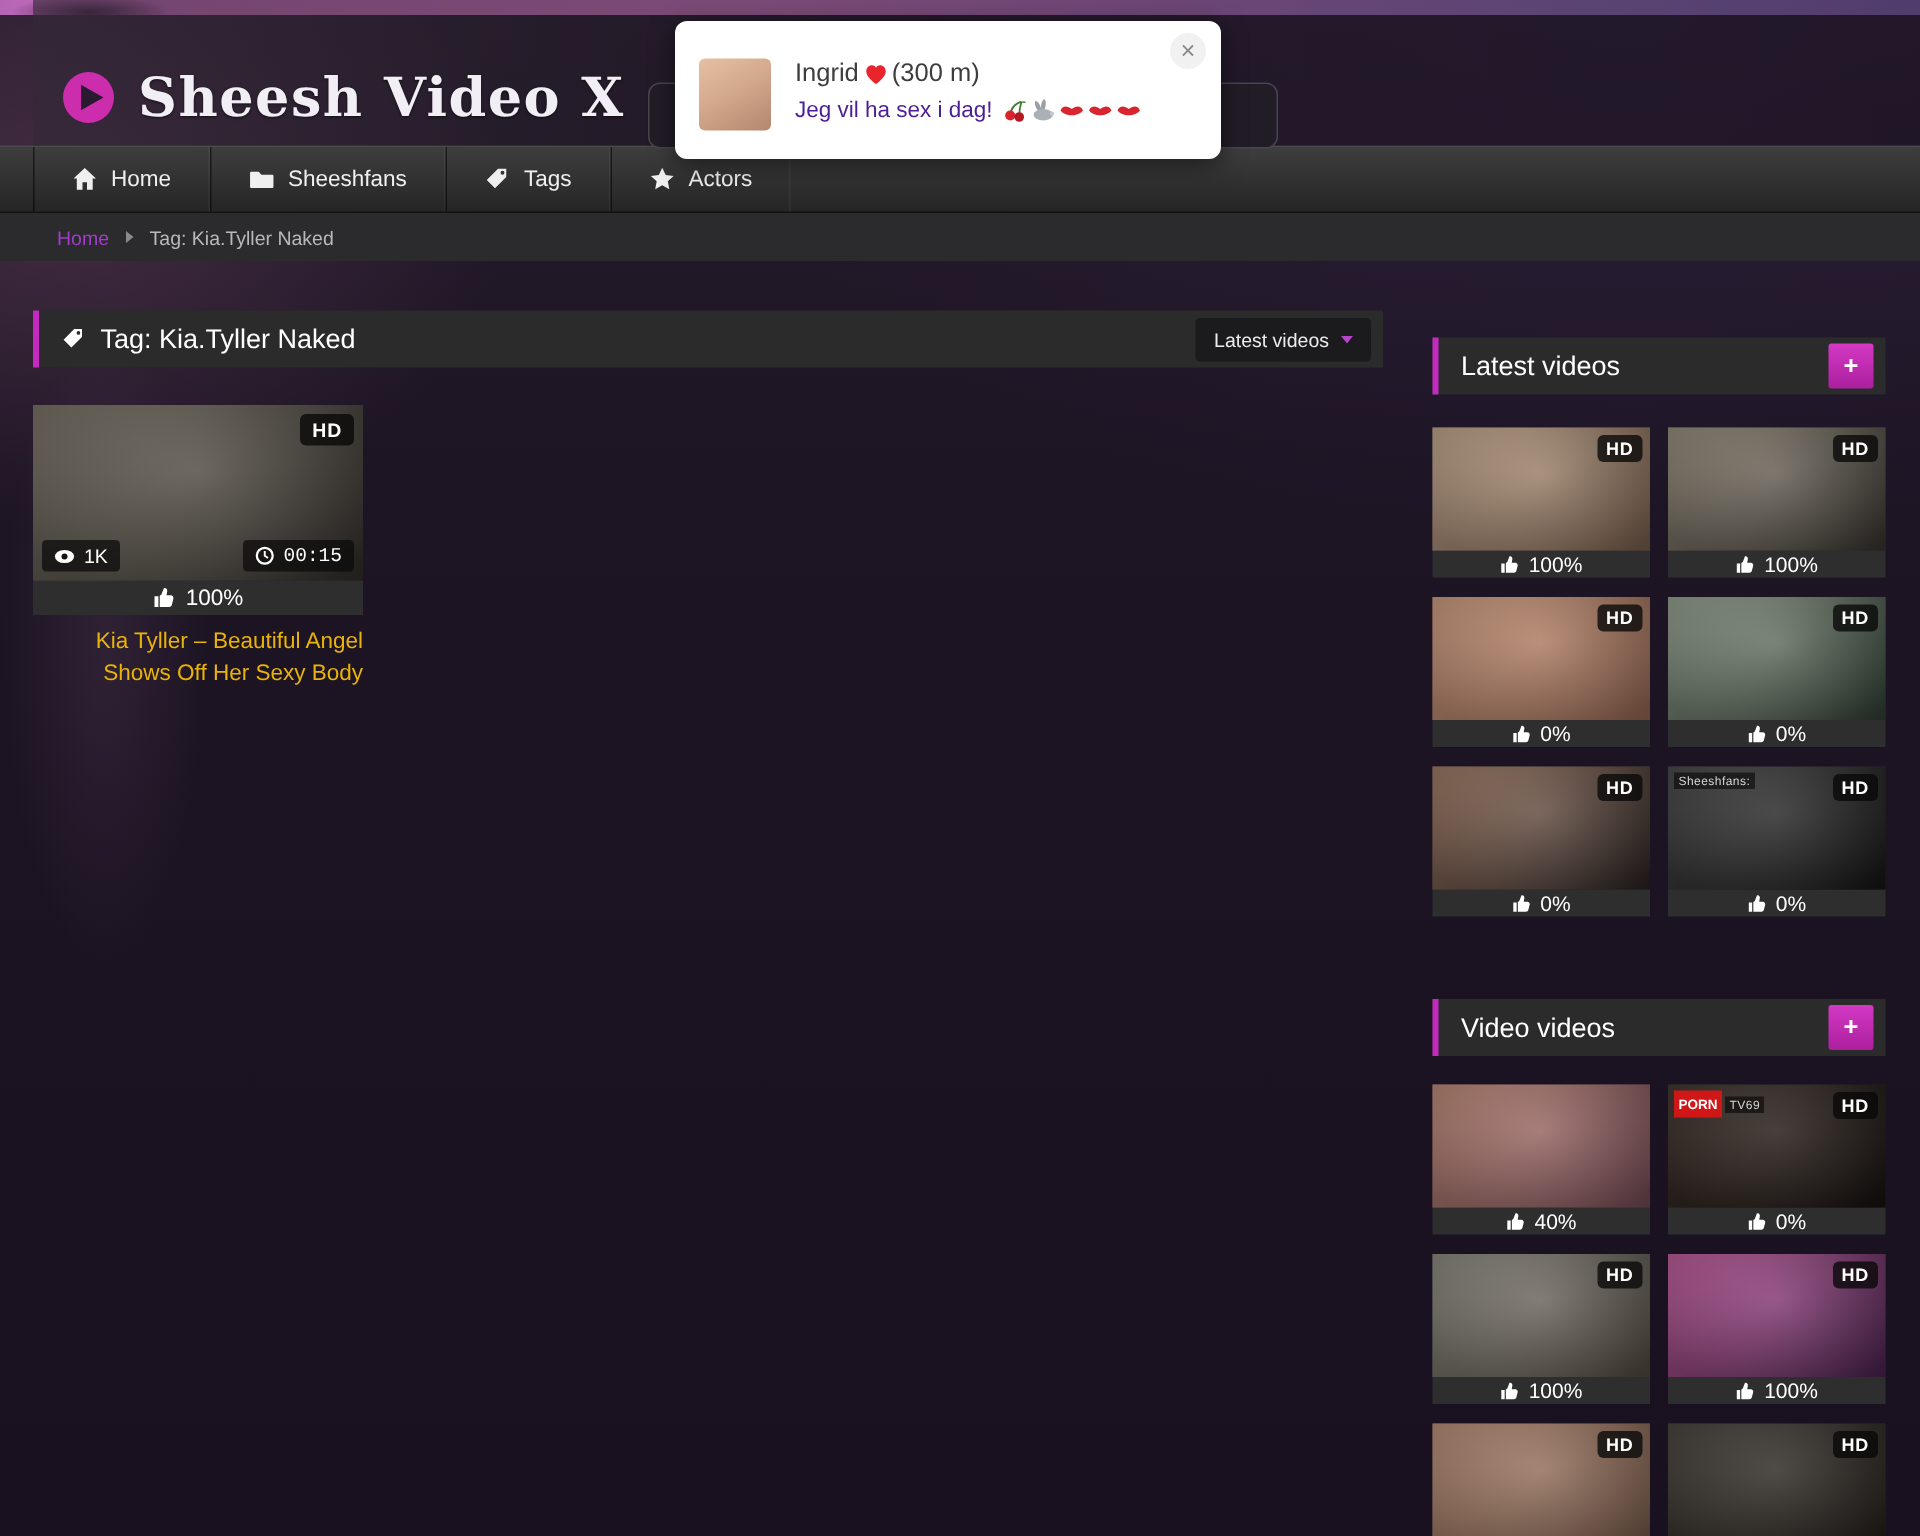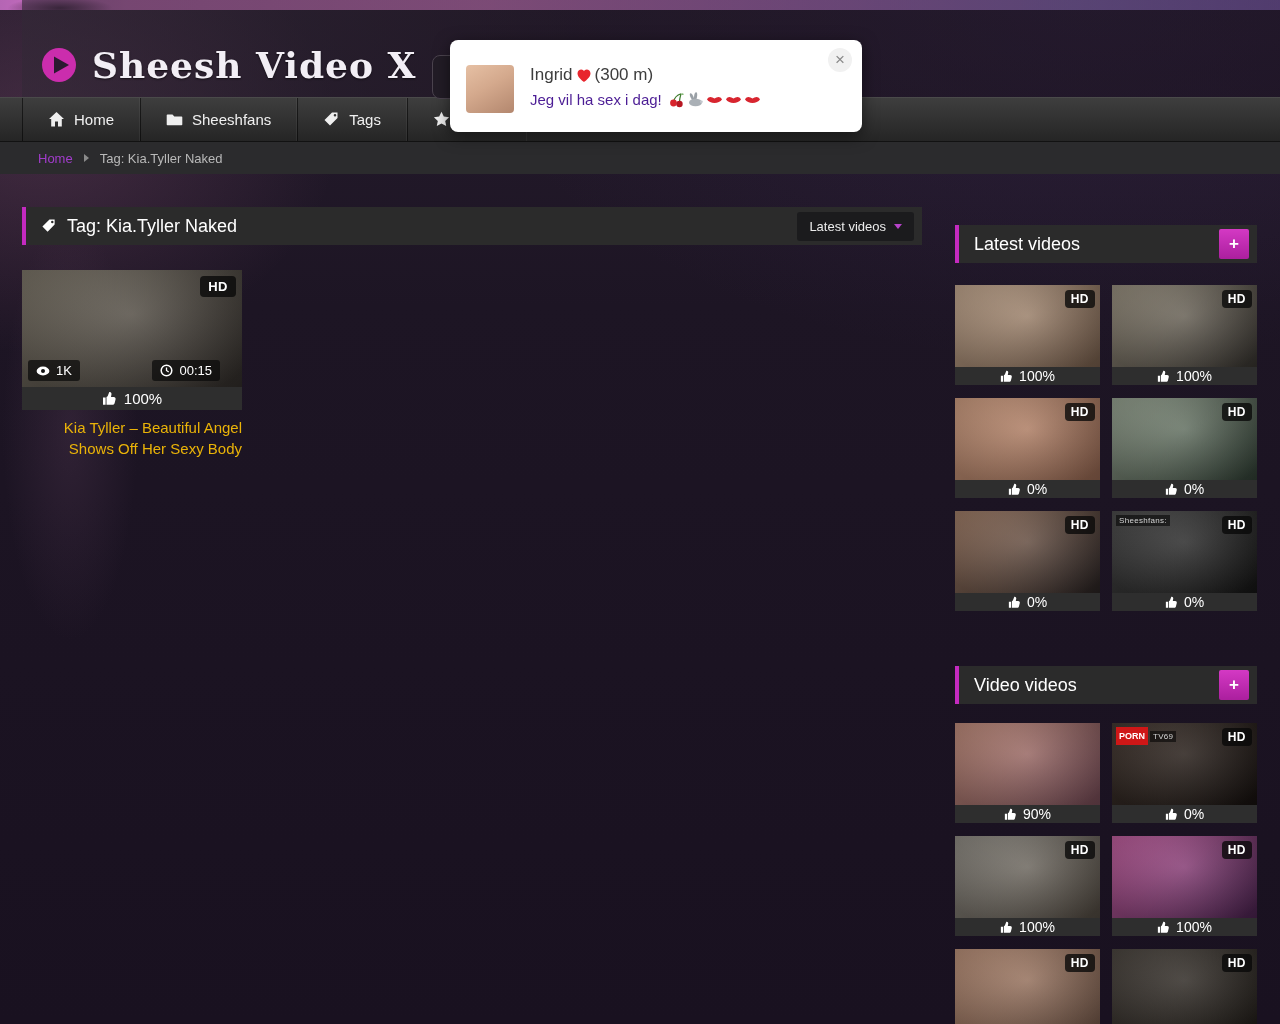--- a/index.html
+++ b/index.html
@@ -37,23 +37,23 @@
     color:#f2eef5; letter-spacing:1px; text-shadow:0 1px 2px rgba(0,0,0,.6);
   }
   .search-box {
     position:absolute; left:410px; top:55px; width:420px; height:44px;
     background:#221c26; border:1px solid #4b434e; border-radius:8px;
     color:#ccc; padding:0 14px; font-size:14px; outline:none; z-index:3;
   }
 
   
   .notification {
-    position:absolute; left:450px; top:14px; width:412px; height:92px; z-index:10;
+    position:absolute; left:450px; top:14px; width:364px; height:92px; z-index:10;
     background:#fff; border-radius:8px; box-shadow:0 4px 16px rgba(0,0,0,.5);
-    display:flex; gap:16px; padding:12px 16px; cursor:pointer;margin-top:26px;
+    display:flex; gap:16px; padding:12px 16px; cursor:pointer;
   }
   .notif-avatar {
     width:48px; height:48px; margin-top:13px; border-radius:4px; flex:0 0 48px;
     background:linear-gradient(150deg,#e6c0a4 0%, #d4a98d 45%, #b3876e 100%);
   }
   .notif-body { padding-top:13px; }
   .notif-title { font-size:17px; color:#3d3d3d; display:flex; align-items:center; gap:3px; white-space:nowrap; }
   .notif-msg { margin-top:6px; font-size:15px; color:#4c1d95; display:flex; align-items:center; gap:2px; white-space:nowrap; }
   .notif-close {
     position:absolute; top:8px; right:10px; width:24px; height:24px; border-radius:50%;
@@ -120,21 +120,21 @@
     position:absolute; top:6px; right:6px; z-index:2;
     background:rgba(8,8,8,.78); color:#fff; font-weight:bold; font-size:13px;
     padding:3px 8px; border-radius:4px; letter-spacing:.5px;
   }
   .hd-badge:empty { display:none; }
   .meta-chip {
     position:absolute; bottom:6px; z-index:2; display:flex; align-items:center; gap:6px;
     background:rgba(10,10,10,.72); color:#fff; font-size:13px; padding:3px 8px; border-radius:3px;
   }
   .meta-views { left:6px; }
-  .meta-duration { right:22px; }
+  .meta-duration { right:6px;font-family:Liberation Mono, monospace; }
   .rating-bar {
     height:23px; background:#2e2e2e; color:#fff; font-size:15px;
     display:flex; align-items:center; justify-content:center; gap:7px;
   }
   .card-title { margin-top:7px; text-align:right; color:#eab308; font-size:15px; line-height:21px; }
 
   
   .side-grid { margin-top:22px; display:grid; grid-template-columns:145px 145px; gap:13px 12px; }
   .side-grid.gap-top { margin-top:19px; }
   .side-item { cursor:pointer; }
@@ -342,21 +342,21 @@
 
         <div class="side-item">
           <div class="thumb" style="background: linear-gradient(135deg, rgb(192, 139, 122) 0%, rgb(109, 69, 80) 100%);">
             <span class="watermark"></span>
 
           </div>
           <div class="rating-bar">
             <svg class="icon-svg" width="13" height="13" viewBox="0 0 15 15">
                 <path fill="#fff" d="M1,6.5 h2.6 v7.2 H1 Z M4.5,13.7 h6.2 c.9,0 1.7,-.6 1.9,-1.5 l1,-4 c.3,-1.2 -.6,-2.3 -1.8,-2.3 H9 l.5,-2.7 C9.7,2.1 8.9,1 7.9,1 L7.3,1 5.6,5.3 4.5,6.1 Z"></path>
               </svg>
-            <span>90%</span>
+            <span>40%</span>
           </div>
         </div>
         <div class="side-item">
           <div class="thumb" style="background: linear-gradient(135deg, rgb(66, 54, 47) 0%, rgb(21, 16, 14) 100%);">
             <span class="watermark">
                 <span class="wm-brand">PORN</span>
                 <span class="wm-plain">TV69</span>
               </span>
             <span class="hd-badge">HD</span>
           </div>

